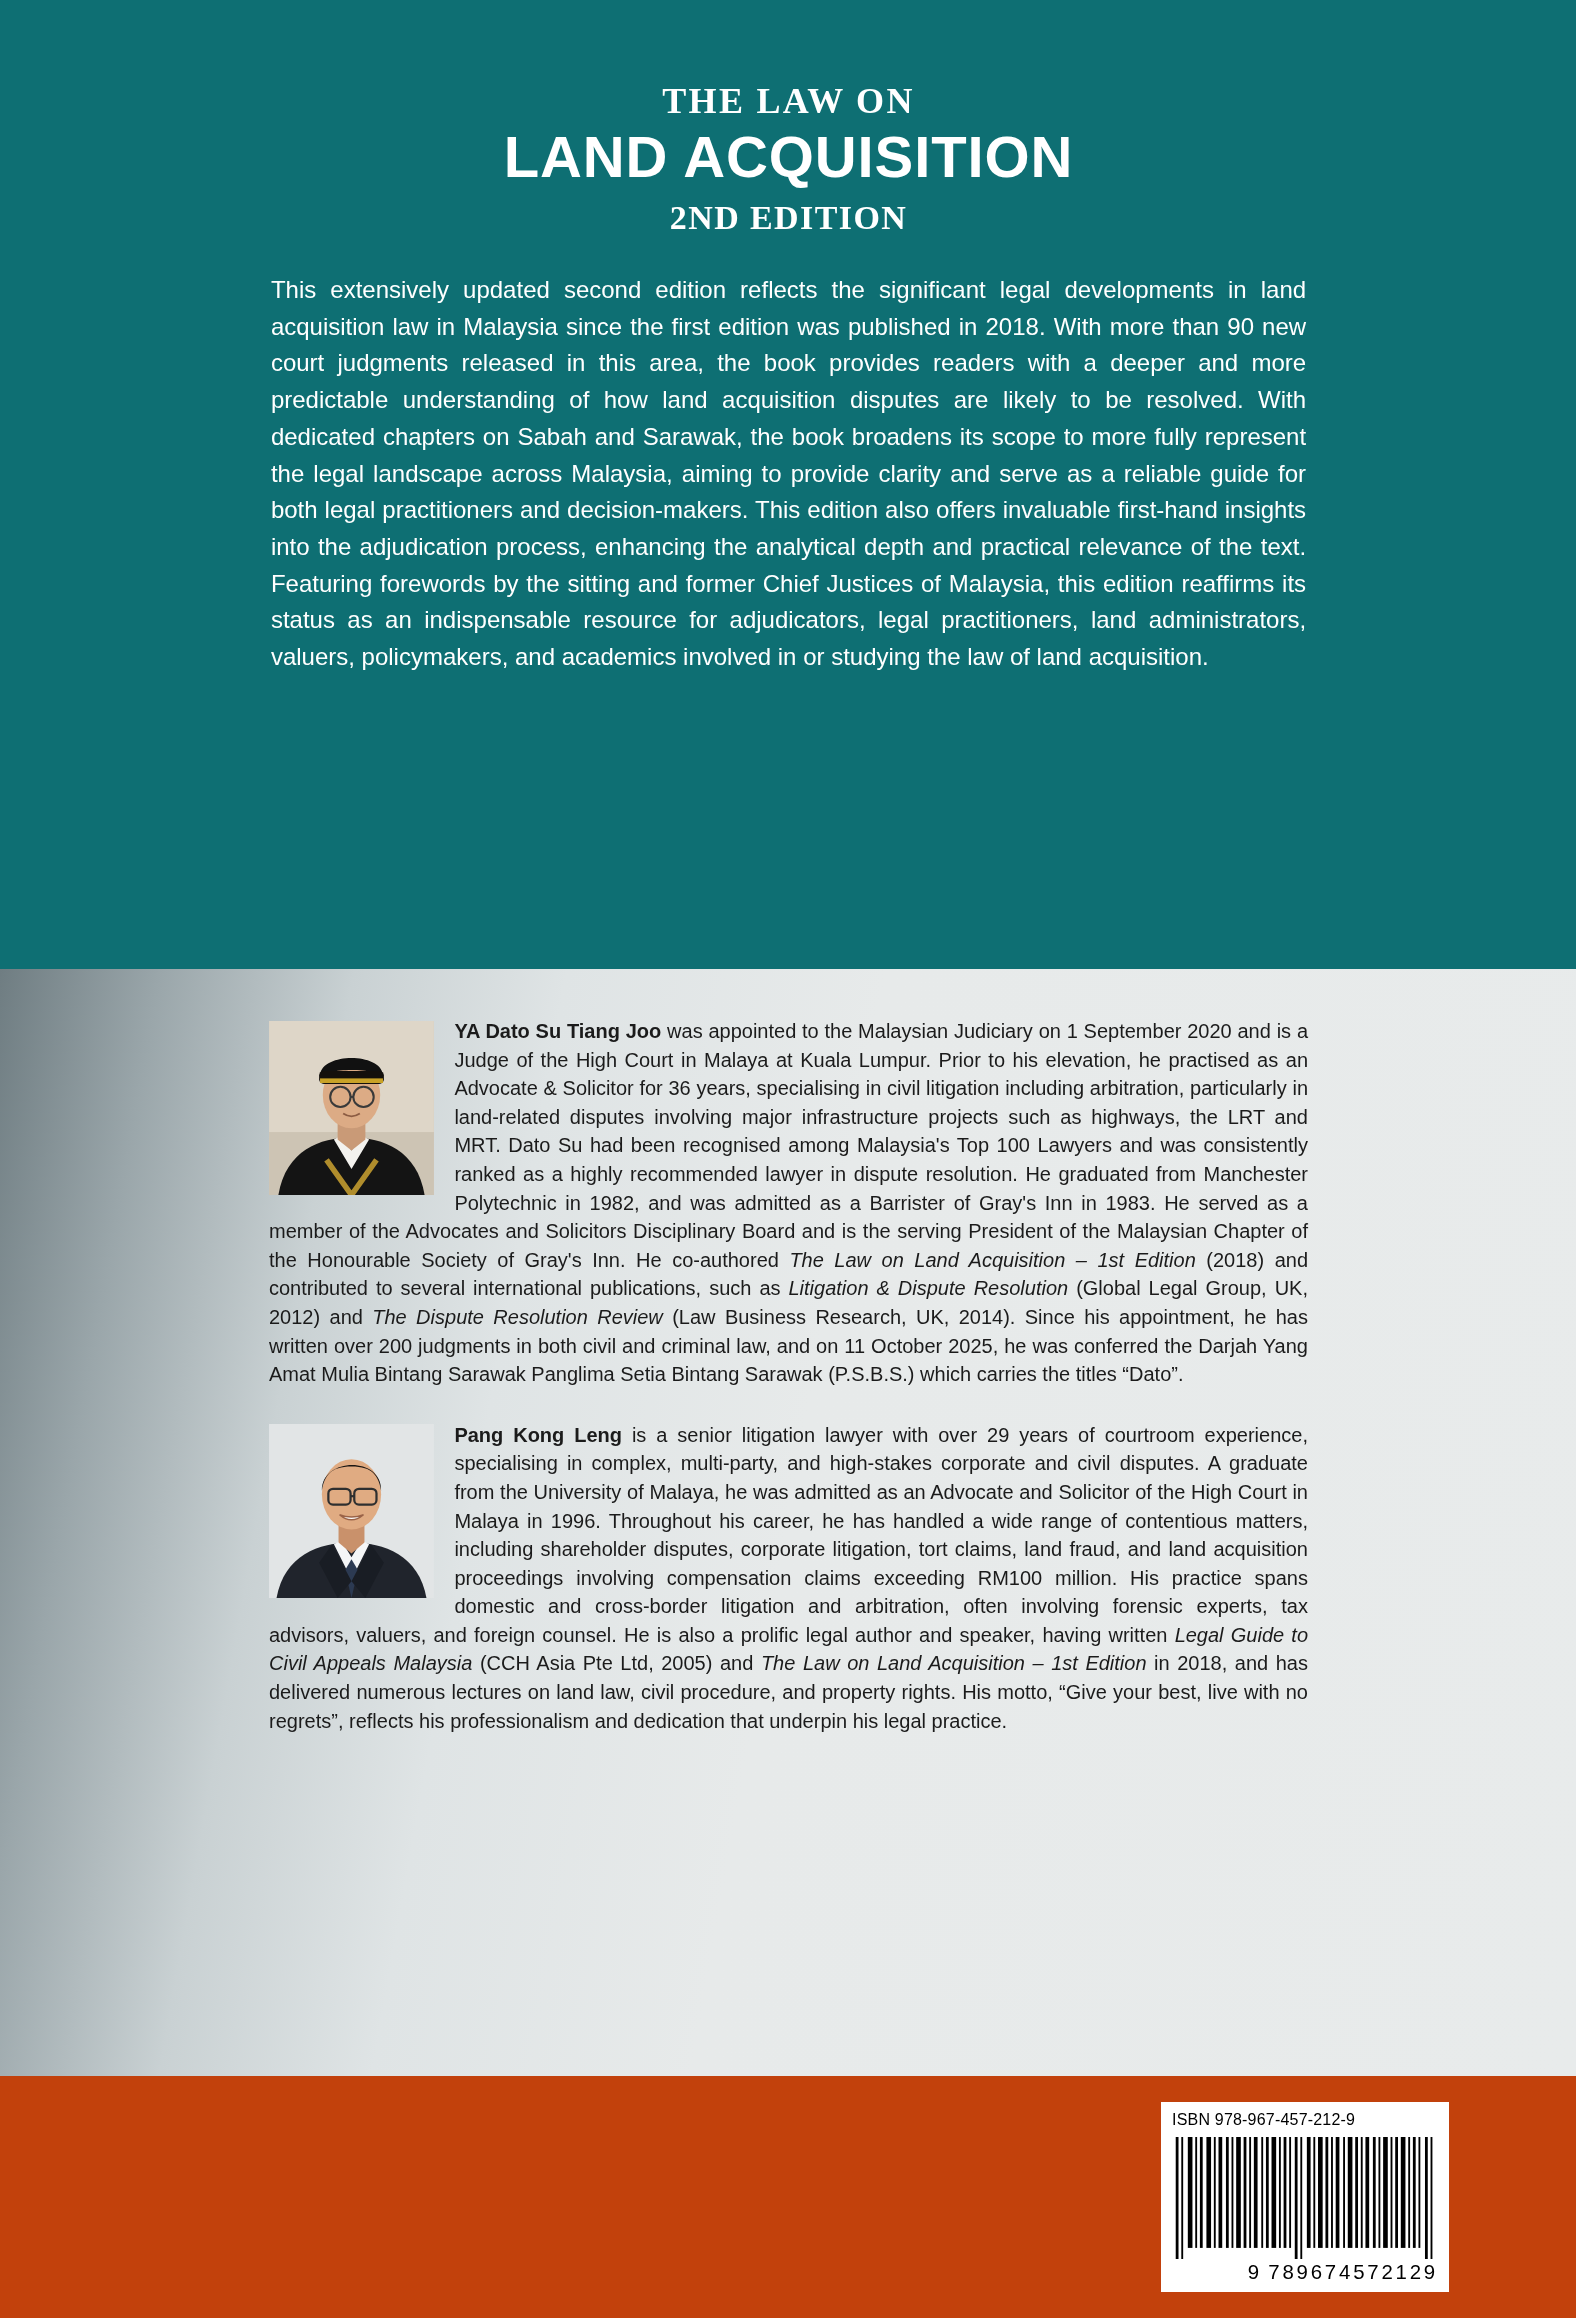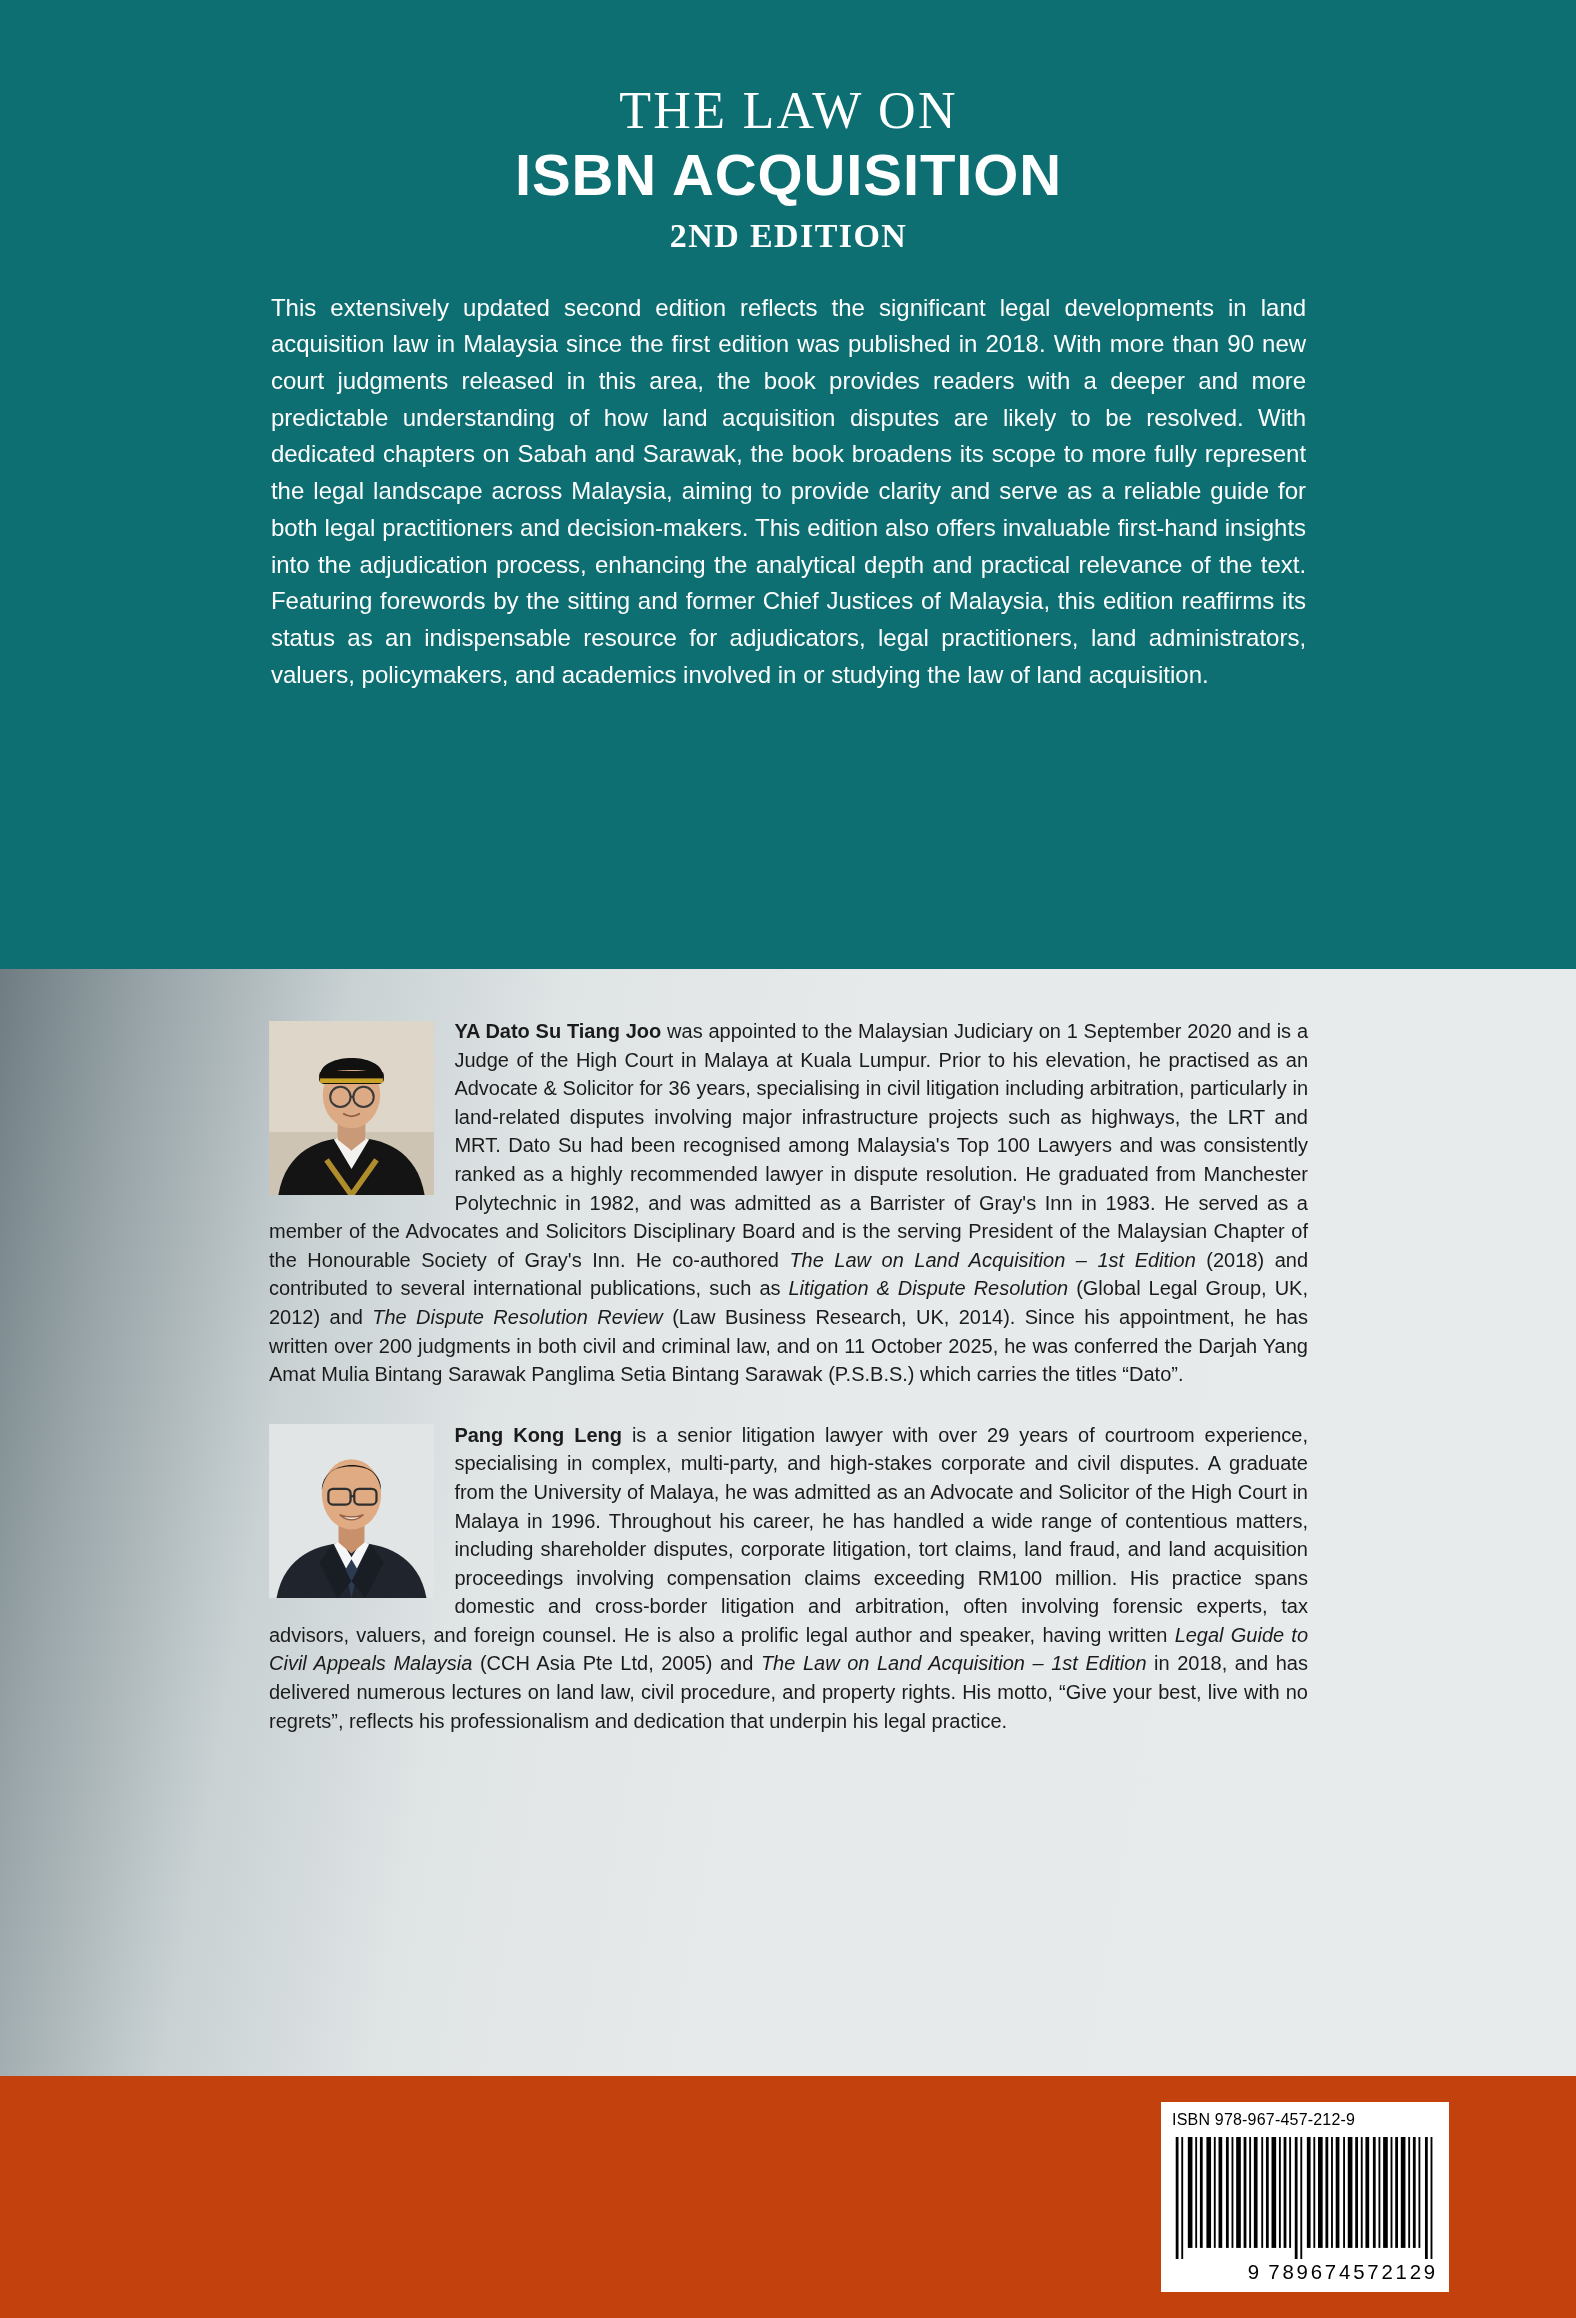--- a/index.html
+++ b/index.html
@@ -32,23 +32,23 @@
     position: relative;
   }
 
   .title-block {
     text-align: center;
     padding-top: 82px;
   }
   .title-line1 {
     font-family: "Liberation Serif", serif;
     color: #ffffff;
-    font-size: 52px;
+    font-size: 36px;
     letter-spacing: 2.3px;
-    font-weight: 400;
+    font-weight: 700;
     text-transform: uppercase;
     line-height: 1.1;
   }
   .title-line2 {
     font-family: "Liberation Sans", sans-serif;
     color: #ffffff;
     font-size: 58px;
     font-weight: bold;
     letter-spacing: 0.9px;
     line-height: 1.18;
@@ -152,21 +152,21 @@
   }
 </style>
 </head>
 <body>
 
 <div class="cover">
 
   <div class="top-section">
     <div class="title-block">
       <div class="title-line1">The Law on</div>
-      <div class="title-line2">ISBN ACQUISITION</div>
+      <div class="title-line2">LAND ACQUISITION</div>
       <div class="title-edition">2nd Edition</div>
     </div>
     <div class="blurb">This extensively updated second edition reflects the significant legal developments in land acquisition law in Malaysia since the first edition was published in 2018. With more than 90 new court judgments released in this area, the book provides readers with a deeper and more predictable understanding of how land acquisition disputes are likely to be resolved. With dedicated chapters on Sabah and Sarawak, the book broadens its scope to more fully represent the legal landscape across Malaysia, aiming to provide clarity and serve as a reliable guide for both legal practitioners and decision-makers. This edition also offers invaluable first-hand insights into the adjudication process, enhancing the analytical depth and practical relevance of the text. Featuring forewords by the sitting and former Chief Justices of Malaysia, this edition reaffirms its status as an indispensable resource for adjudicators, legal practitioners, land administrators, valuers, policymakers, and academics involved in or studying the law of land acquisition.</div>
   </div>
 
   <div class="authors-section">
 
     <div class="author-block">
       <div class="portrait">
         <svg width="165" height="174" viewBox="0 0 178 188">

